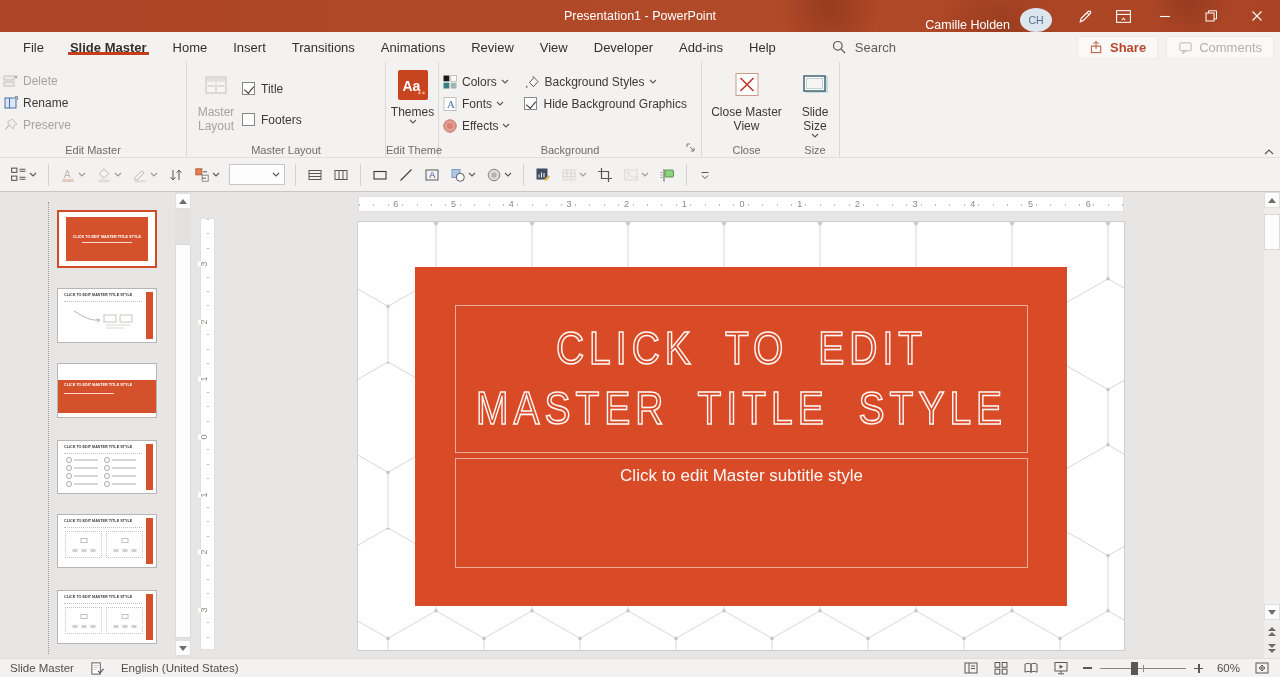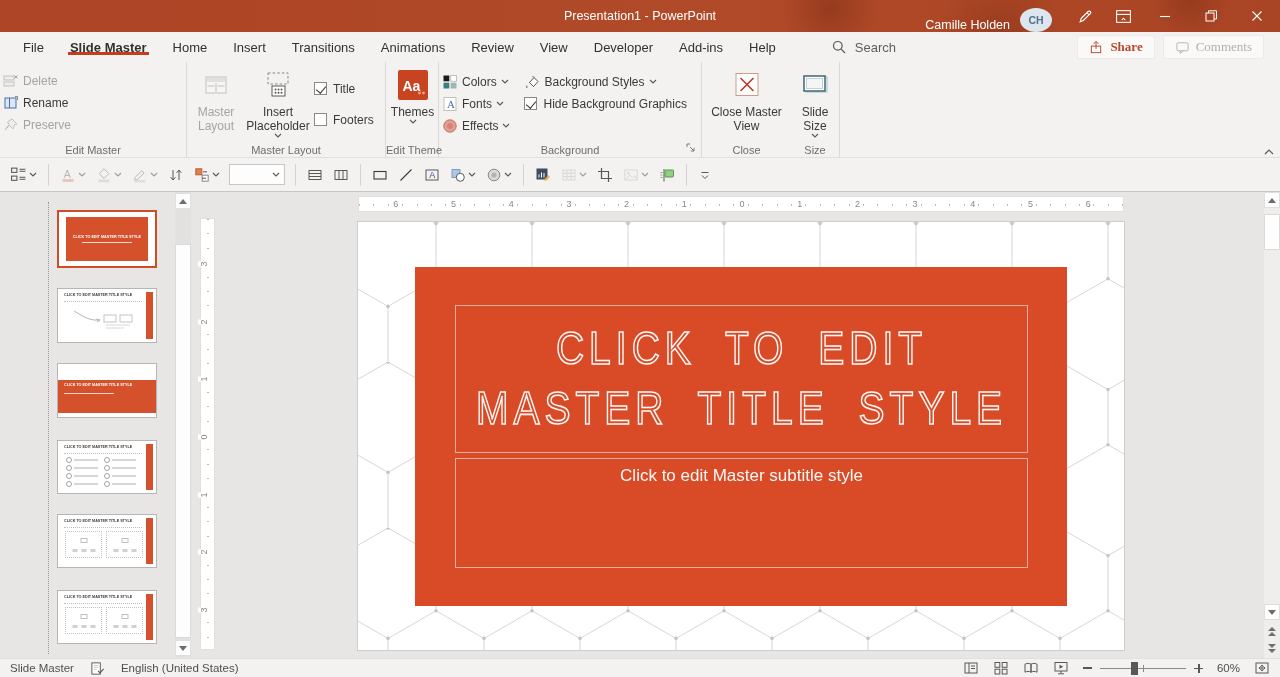--- a/index.html
+++ b/index.html
@@ -9,32 +9,32 @@
   
   .titlebar { position:absolute; top:0; left:0; right:0; height:32px;
     background: radial-gradient(circle 70px at 830px 8px, rgba(60,10,0,.22), transparent 70%),
                 radial-gradient(circle 90px at 1000px 36px, rgba(60,10,0,.18), transparent 70%),
                 radial-gradient(circle 55px at 1190px 0px, rgba(60,10,0,.18), transparent 70%),
                 linear-gradient(90deg,#ad4526,#b14a28 55%,#a94424);
     color:#fff; display:flex; align-items:center; }
   .tb-title { position:absolute; left:0; right:0; text-align:center; font-size:12.5px; color:#fff; }
   .tb-right { position:absolute; right:0; top:0; height:100%; display:flex; align-items:flex-end;margin-left:40px; }
   .tb-user { font-size:12.5px; margin-right:10px; }
-  .avatar { width:32px; height:24px; border-radius:50%; background:#dce6ee; color:#54708a; font-size:10.5px; font-weight:bold; display:flex; align-items:center; justify-content:center; margin-right:14px; }
+  .avatar { width:32px; height:24px; border-radius:50%; background:#dce6ee; color:#54708a; font-size:10.5px; font-weight:normal; display:flex; align-items:center; justify-content:center; margin-right:14px; }
   .tb-ic { width:38px; height:32px; display:flex; align-items:center; justify-content:center; }
   .win-btn { width:46px; height:32px; display:flex; align-items:center; justify-content:center; }
 
   
   .tabrow { position:absolute; top:32px; left:0; right:0; height:30px; background:#f3f2f1; display:flex; align-items:center; }
   .tabs { display:flex; align-items:stretch; padding-left:10px; }
   .tab { position:relative; display:flex; align-items:center; padding:0 13px; font-size:13px; color:#323130; cursor:default; }
   .tab.active { font-weight:bold; }
   .tab.active::after { content:""; position:absolute; left:11px; right:11px; bottom:0; height:3px; background:#c43e1c; }
   .searchbox { display:flex; align-items:center; gap:8px; margin-left:42px; color:#605e5c; font-size:13px; }
-  .tabrow-right { margin-left:auto; display:flex; align-items:center; gap:8px; padding-right:16px;font-family:Liberation Serif, serif; }
+  .tabrow-right { margin-left:auto; display:flex; align-items:center; gap:8px; padding-right:6px; }
   .pill { display:flex; align-items:center; gap:6px; background:#faf9f8; border:1px solid #edebe9; border-radius:2px; padding:3px 11px; font-size:13px; }
   .pill.share { color:#b7472a; font-weight:bold; }
   .pill.comments { color:#b3b0ad; }
 
   
   .ribbon { position:absolute; top:62px; left:0; right:0; height:96px; background:#f3f2f1; border-bottom:1px solid #e1dfdd; display:flex; }
   .group { position:relative; height:100%; border-right:1px solid #dbd9d7; padding:4px 3px 16px 3px; display:flex; align-items:flex-start; }
   .glabel { position:absolute; bottom:1px; left:0; right:0; text-align:center; font-size:11px; color:#6f6d6b; white-space:nowrap; }
   .bigbtn { height:78px; display:flex; flex-direction:column; align-items:center; justify-content:flex-start; text-align:center; font-size:12px; line-height:1.18; color:#3b3a39; padding:4px 3px 0 3px; }
   .bigbtn .ic { margin-bottom:5px; }
@@ -264,42 +264,20 @@
       <div class="bigbtn disabled" style="width:52px">
         <span class="ic">
             <svg width="30" height="30" viewBox="0 0 30 30">
               <rect x="5" y="7" width="20" height="16" fill="#f6f5f4" stroke="#c3c1bf"></rect>
               <rect x="6" y="8" width="18" height="4" fill="#e2e0de"></rect>
               <path d="M15 13v9M6.5 16h7M16.5 16h7" stroke="#c3c1bf"></path>
             </svg>
           </span>
         <span>Master Layout</span>
       </div>
-      <div class="bigbtn" style="width:72px">
-        <span class="ic">
-            <svg width="30" height="30" viewBox="0 0 30 30">
-              <rect x="5" y="3" width="20" height="11" fill="none" stroke="#8a8886" stroke-dasharray="2.6 2"></rect>
-              <rect x="9" y="16" width="13" height="10" fill="#fff" stroke="#5a5856"></rect>
-              <g fill="#5a5856">
-                <circle cx="12.5" cy="19.5" r="1"></circle>
-                <circle cx="15.5" cy="19.5" r="1"></circle>
-                <circle cx="18.5" cy="19.5" r="1"></circle>
-                <circle cx="12.5" cy="22.7" r="1"></circle>
-                <circle cx="15.5" cy="22.7" r="1"></circle>
-                <circle cx="18.5" cy="22.7" r="1"></circle>
-              </g>
-            </svg>
-          </span>
-        <span>Insert Placeholder</span>
-        <span class="ic chev">
-            <svg width="8" height="5" viewBox="0 0 8 5">
-              <path d="M1 1l3 3 3-3" fill="none" stroke="#5a5856" stroke-width="1.1"></path>
-            </svg>
-          </span>
-      </div>
       <div class="smallcol" style="padding-top:14px; gap:14px">
         <label class="cbrow">
           <span class="cb checked"></span>
           <span>Title</span>
         </label>
         <label class="cbrow">
           <span class="cb"></span>
           <span>Footers</span>
         </label>
       </div>

